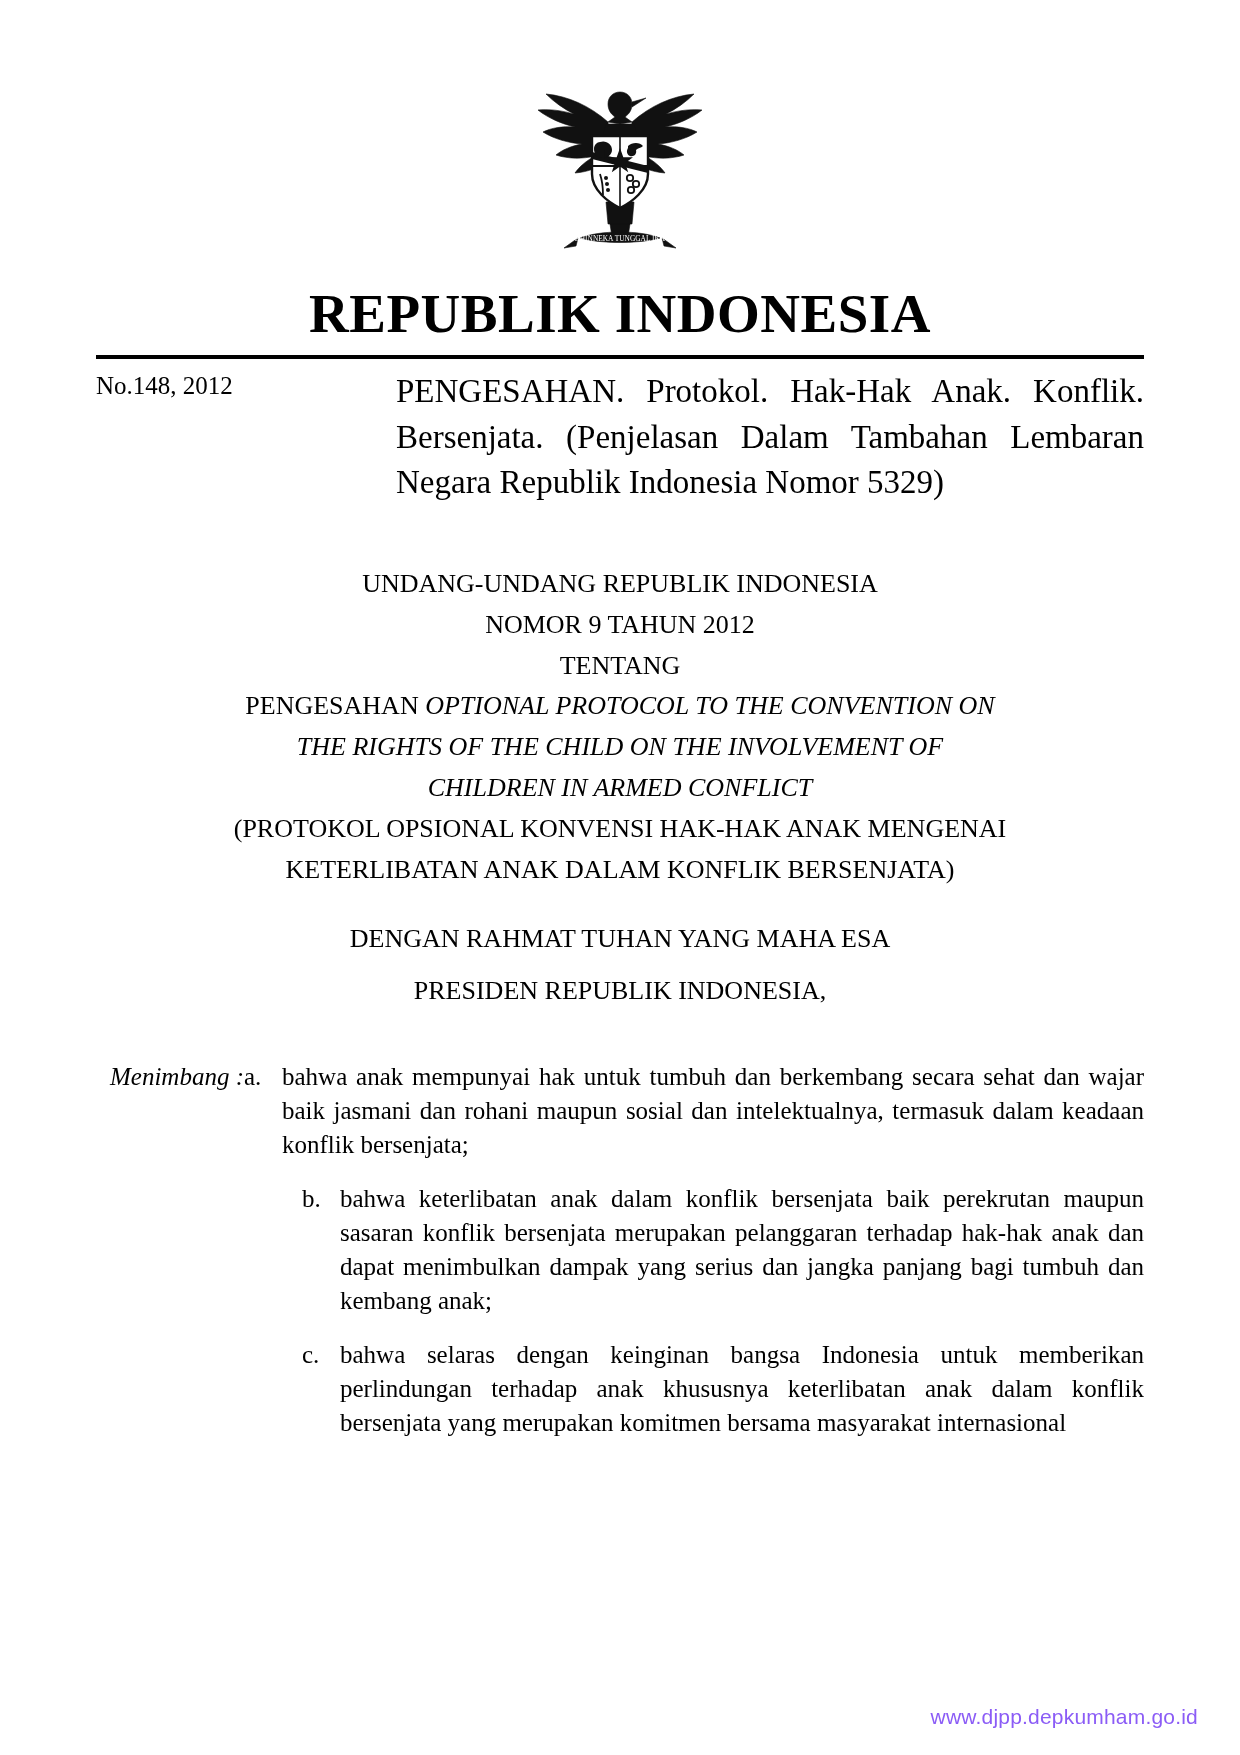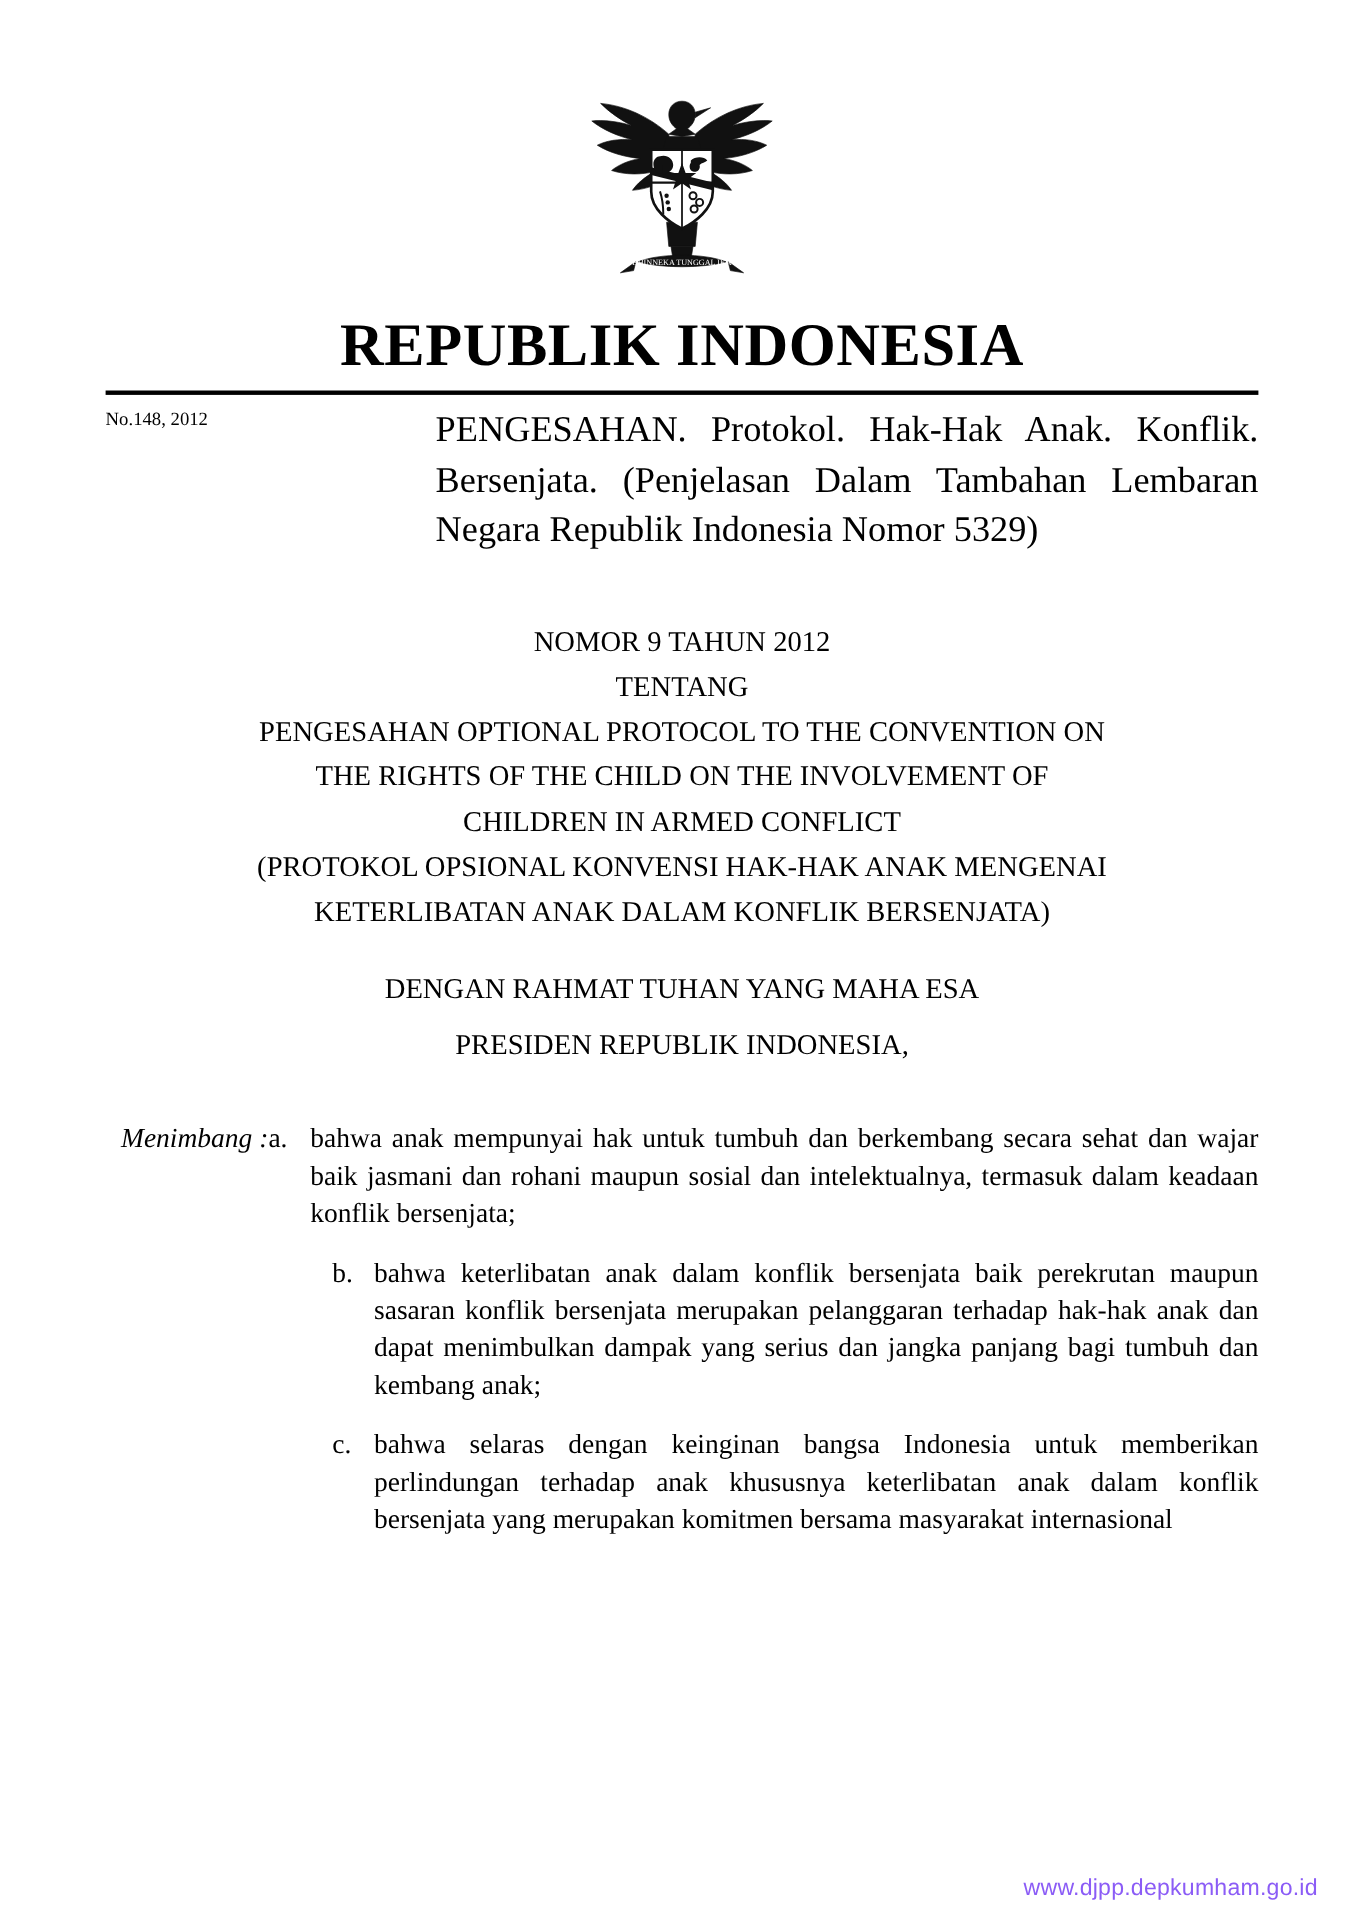--- a/index.html
+++ b/index.html
@@ -64,21 +64,21 @@
 
   
   .ref-row {
     display: flex;
     margin: 10px 96px 0 96px;
     align-items: flex-start;
   }
   .ref-no {
     width: 300px;
     flex: 0 0 300px;
-    font-size: 17px;
+    font-size: 25px;
     line-height: 1.37;
     white-space: nowrap;
   }
   .ref-desc {
     flex: 1 1 auto;
     font-size: 33px;
     line-height: 1.37;
     text-align: justify;
     text-align-last: left;
     text-justify: inter-word;
@@ -89,20 +89,21 @@
     margin: 62px 110px 0 110px;
     text-align: center;
     font-size: 26px;
     line-height: 1.3;
   }
   .title-block .tline {
     display: block;
     margin-bottom: 7px;
   }
   .title-block .ital {
+    font-style: italic;
   }
 
   .invocation {
     margin: 36px 110px 0 110px;
     text-align: center;
     font-size: 26px;
     line-height: 1.3;
   }
   .invocation .tline {
     display: block;
@@ -224,20 +225,21 @@
   </div>
 
   <hr class="rule">
 
   <div class="ref-row">
     <div class="ref-no">No.148, 2012</div>
     <div class="ref-desc">PENGESAHAN. Protokol. Hak-Hak Anak. Konflik. Bersenjata. (Penjelasan Dalam Tambahan Lembaran Negara Republik Indonesia Nomor 5329)</div>
   </div>
 
   <div class="title-block">
+    <span class="tline">UNDANG-UNDANG REPUBLIK INDONESIA</span>
     <span class="tline">NOMOR 9 TAHUN 2012</span>
     <span class="tline">TENTANG</span>
     <span class="tline"><span>PENGESAHAN </span><span class="ital">OPTIONAL PROTOCOL TO THE CONVENTION ON</span></span>
     <span class="tline ital">THE RIGHTS OF THE CHILD ON THE INVOLVEMENT OF</span>
     <span class="tline ital">CHILDREN IN ARMED CONFLICT</span>
     <span class="tline">(PROTOKOL OPSIONAL KONVENSI HAK-HAK ANAK MENGENAI</span>
     <span class="tline">KETERLIBATAN ANAK DALAM KONFLIK BERSENJATA)</span>
   </div>
 
   <div class="invocation">

